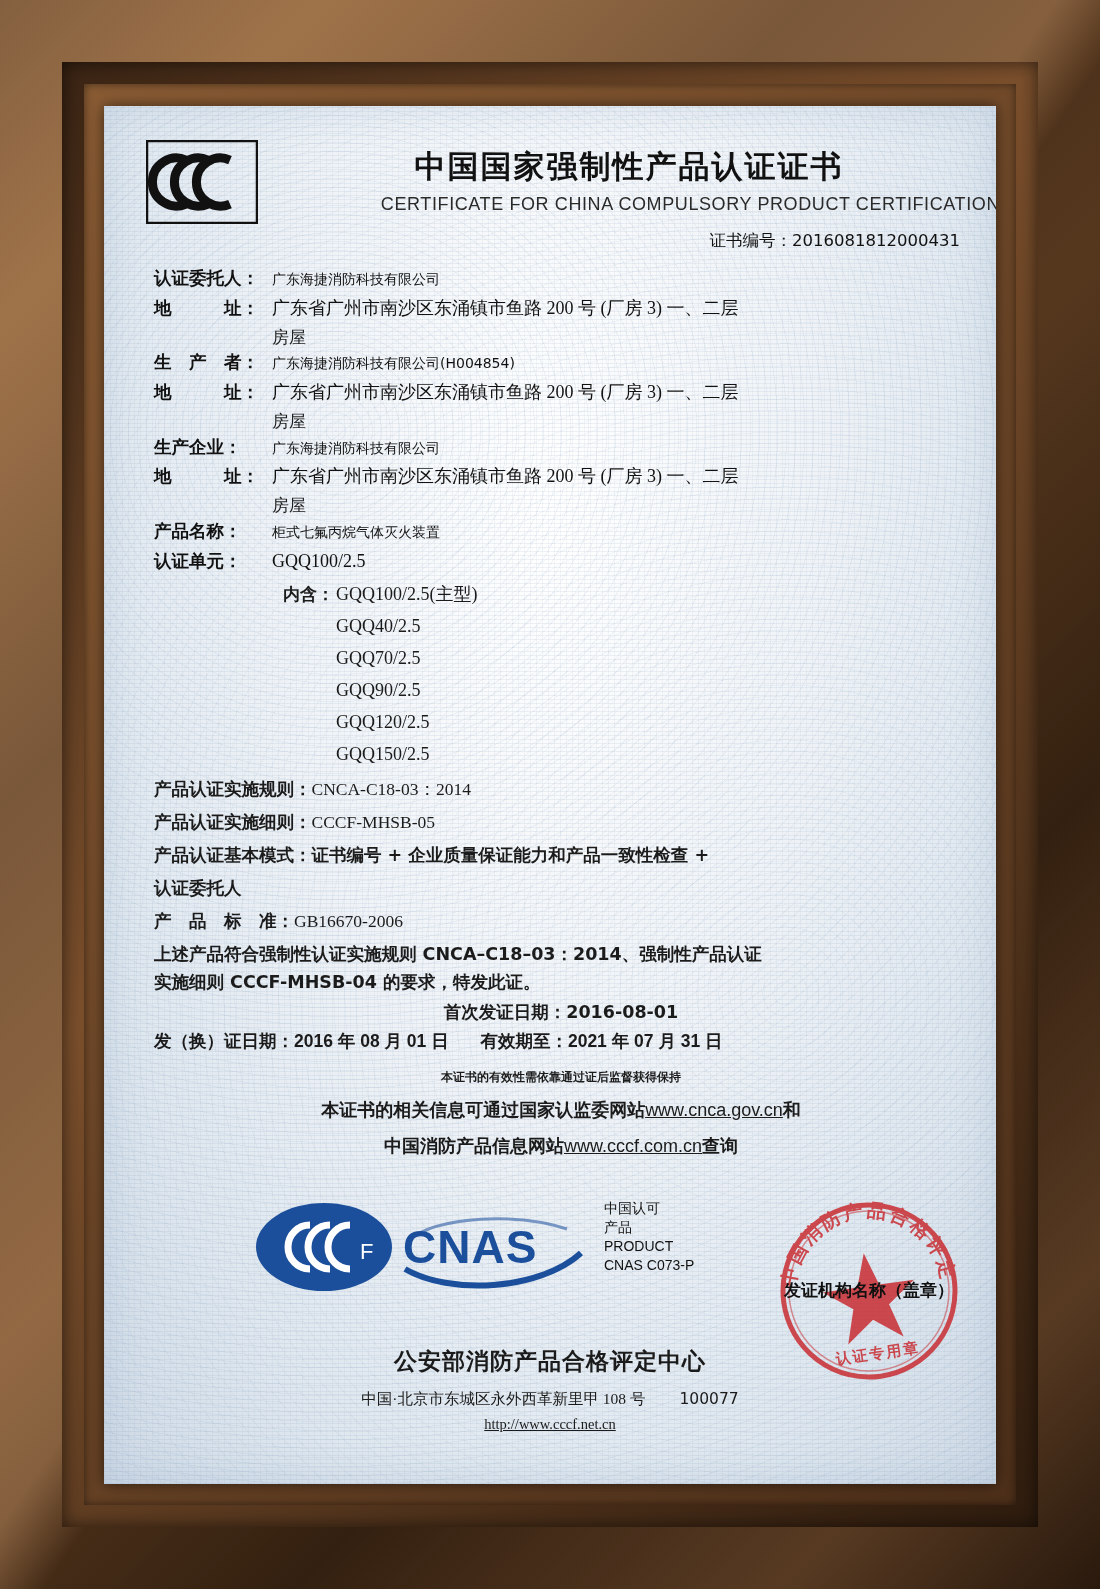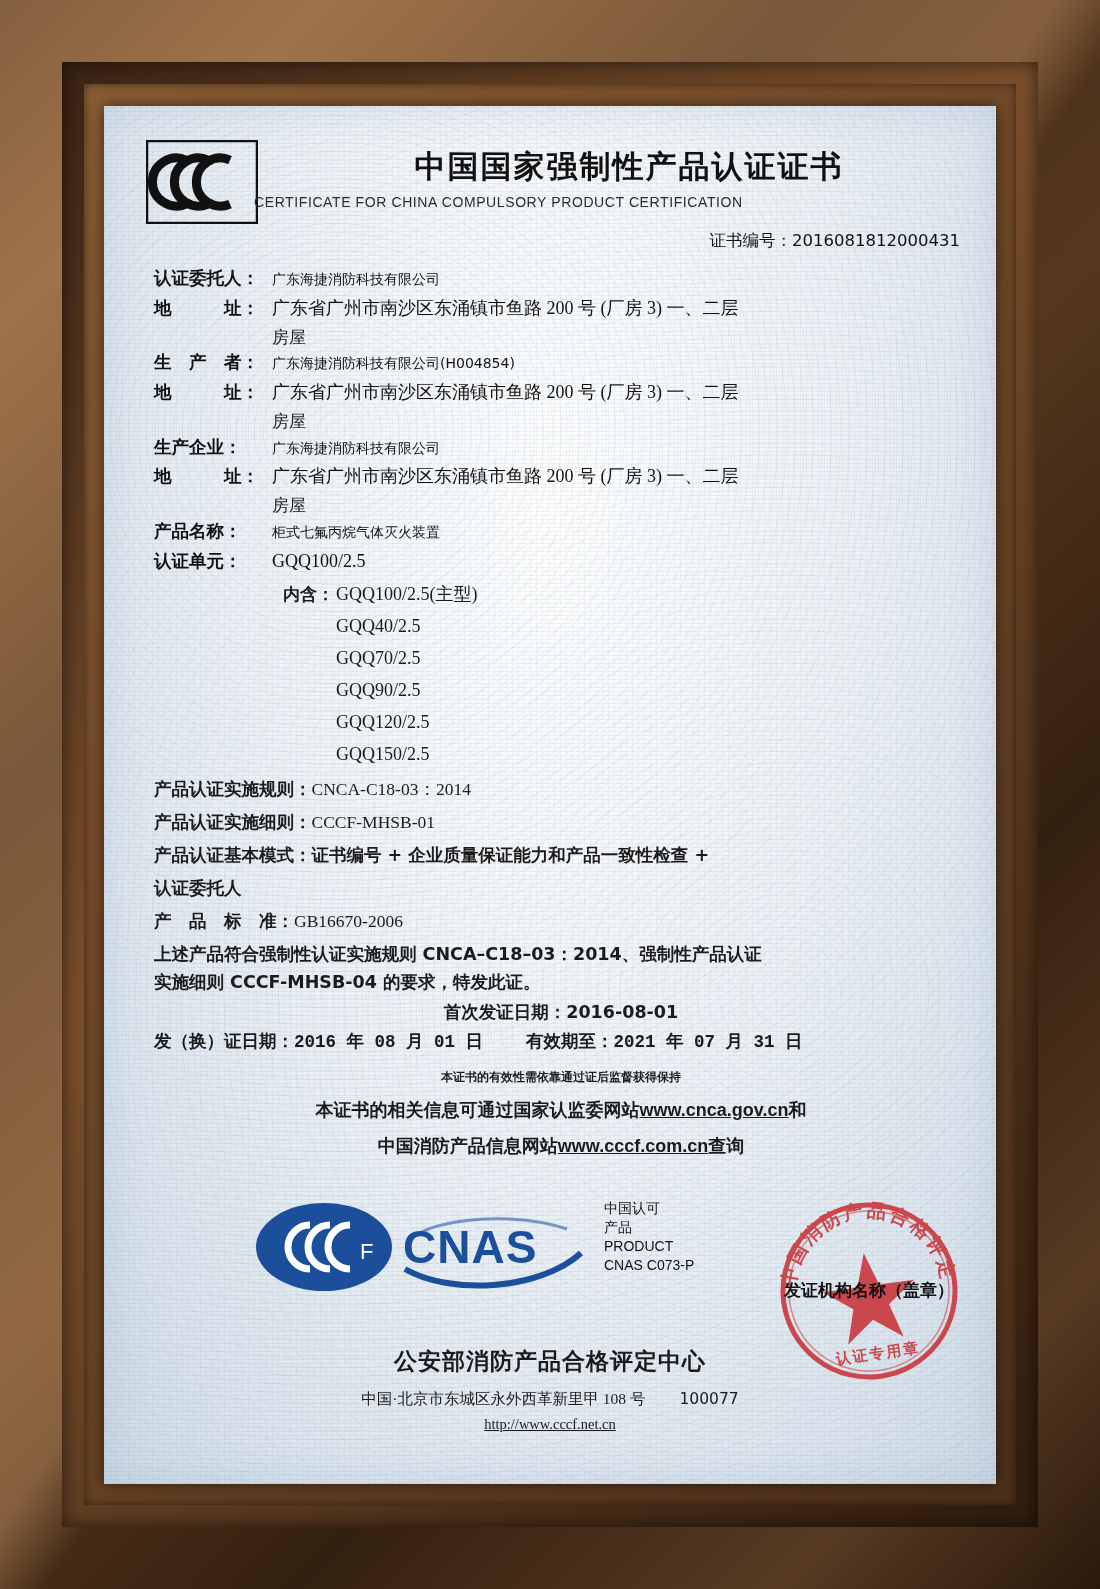--- a/index.html
+++ b/index.html
@@ -103,25 +103,25 @@
     width: 690px;
     text-align: center;
     font-size: 31px;
     font-weight: bold;
     letter-spacing: 2px;
     color: #111;
     font-family: "DejaVu Sans", "Liberation Sans", sans-serif;
   }
   .title-en {
     position: absolute;
-    left: 150px;
+    left: 166px;
     top: 88px;
     width: 730px;
-    text-align: left;
-    font-size: 14px;
+    text-align: right;
+    font-size: 18px;
     letter-spacing: .6px;
     color: #2a2a2a;
     font-family: "Liberation Sans", sans-serif;
   }
   .cert-no {
     position: absolute;
     right: 36px;
     top: 124px;
     font-size: 16.5px;
     color: #111;
@@ -188,39 +188,39 @@
   .block-text .reg { font-family: "Liberation Serif", serif; font-weight: normal; }
   .centerline {
     text-align: center;
     font-size: 17.5px;
     font-family: "DejaVu Sans", "Liberation Sans", sans-serif;
     font-weight: bold;
     margin-top: 4px;
   }
   .issue-row {
     font-size: 17.5px;
-    font-family: Liberation Mono, monospace;
+    font-family: Liberation Sans, sans-serif;
     font-weight: bold;
     margin-top: 5px;
   }
   .note {
     text-align: center;
     font-size: 12px;
     font-family: Liberation Sans, sans-serif;
     font-weight: bold;
     margin-top: 16px;
   }
   .note2 {
     text-align: center;
     font-size: 18px;
     font-family: "DejaVu Sans", "Liberation Sans", sans-serif;
     font-weight: bold;
     margin-top: 12px;
   }
-  .url { text-decoration: underline; font-family: "Liberation Sans", sans-serif; font-weight: bold; }
+  .url { text-decoration: underline; font-family: "Liberation Sans", sans-serif; font-weight: normal; }
 
   
   .logos {
     position: absolute;
     left: 50px;
     right: 40px;
     top: 1085px;
     height: 130px;
   }
   .ccc-round {
@@ -377,21 +377,21 @@
           </div>
           <div>
             <span class="sub-inner-label"></span><span>GQQ150/2.5</span>
           </div>
         </div>
 
         <div class="block-text">
           <span>产品认证实施规则：</span><span class="reg">CNCA-C18-03：2014</span>
         </div>
         <div class="block-text">
-          <span>产品认证实施细则：</span><span class="reg">CCCF-MHSB-01</span>
+          <span>产品认证实施细则：</span><span class="reg">CCCF-MHSB-05</span>
         </div>
         <div class="block-text">
           <span>产品认证基本模式：</span><span>证书编号 + 企业质量保证能力和产品一致性检查 +</span>
         </div>
         <div class="block-text">认证委托人</div>
 
         <div class="block-text">
           <span>产　品　标　准：</span><span class="reg">GB16670-2006</span>
         </div>
 

